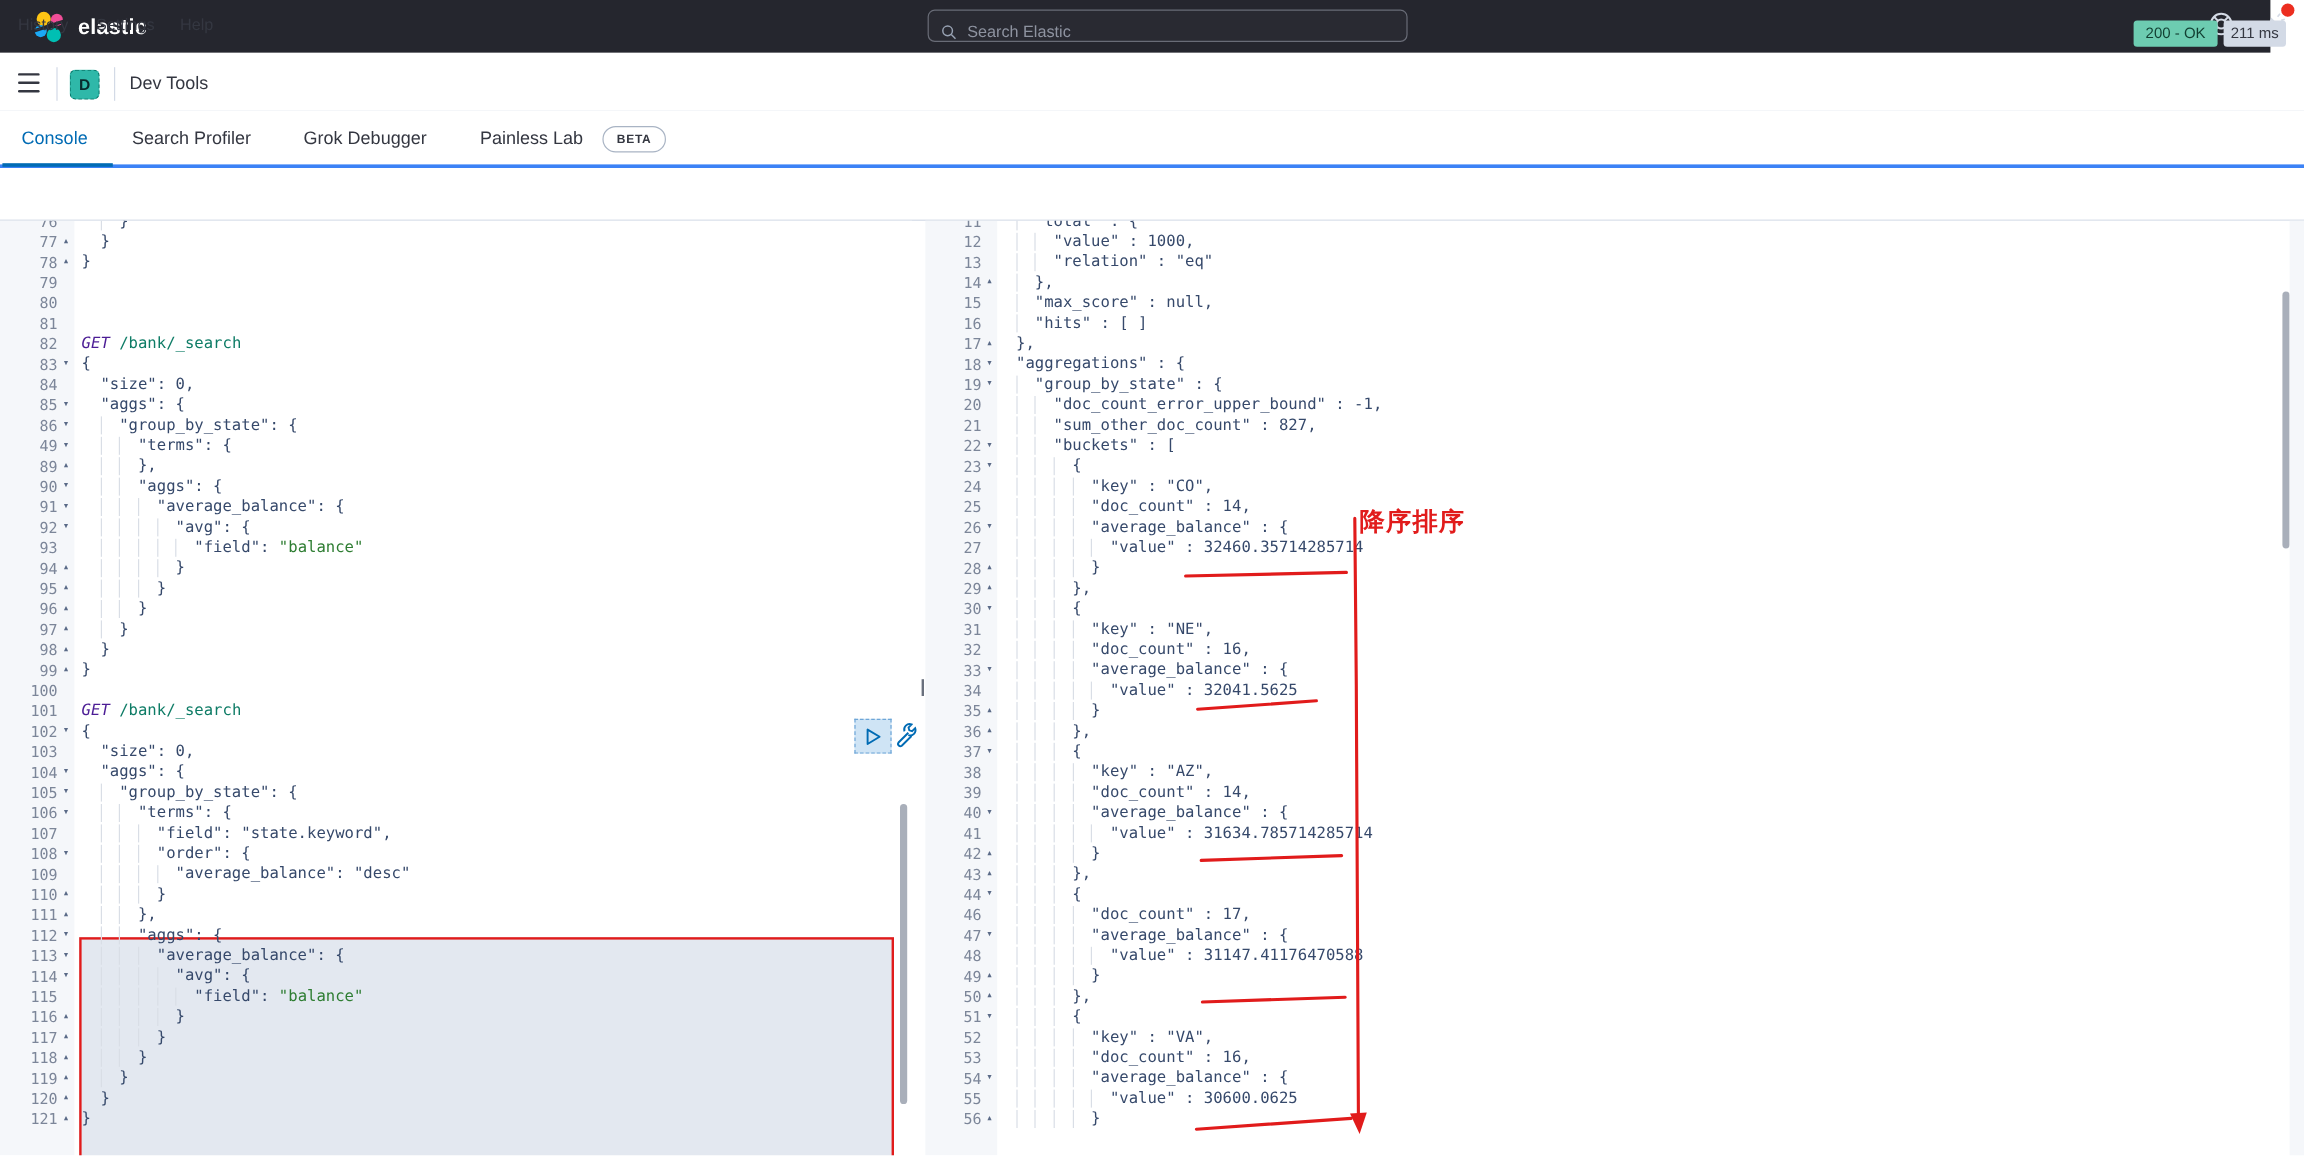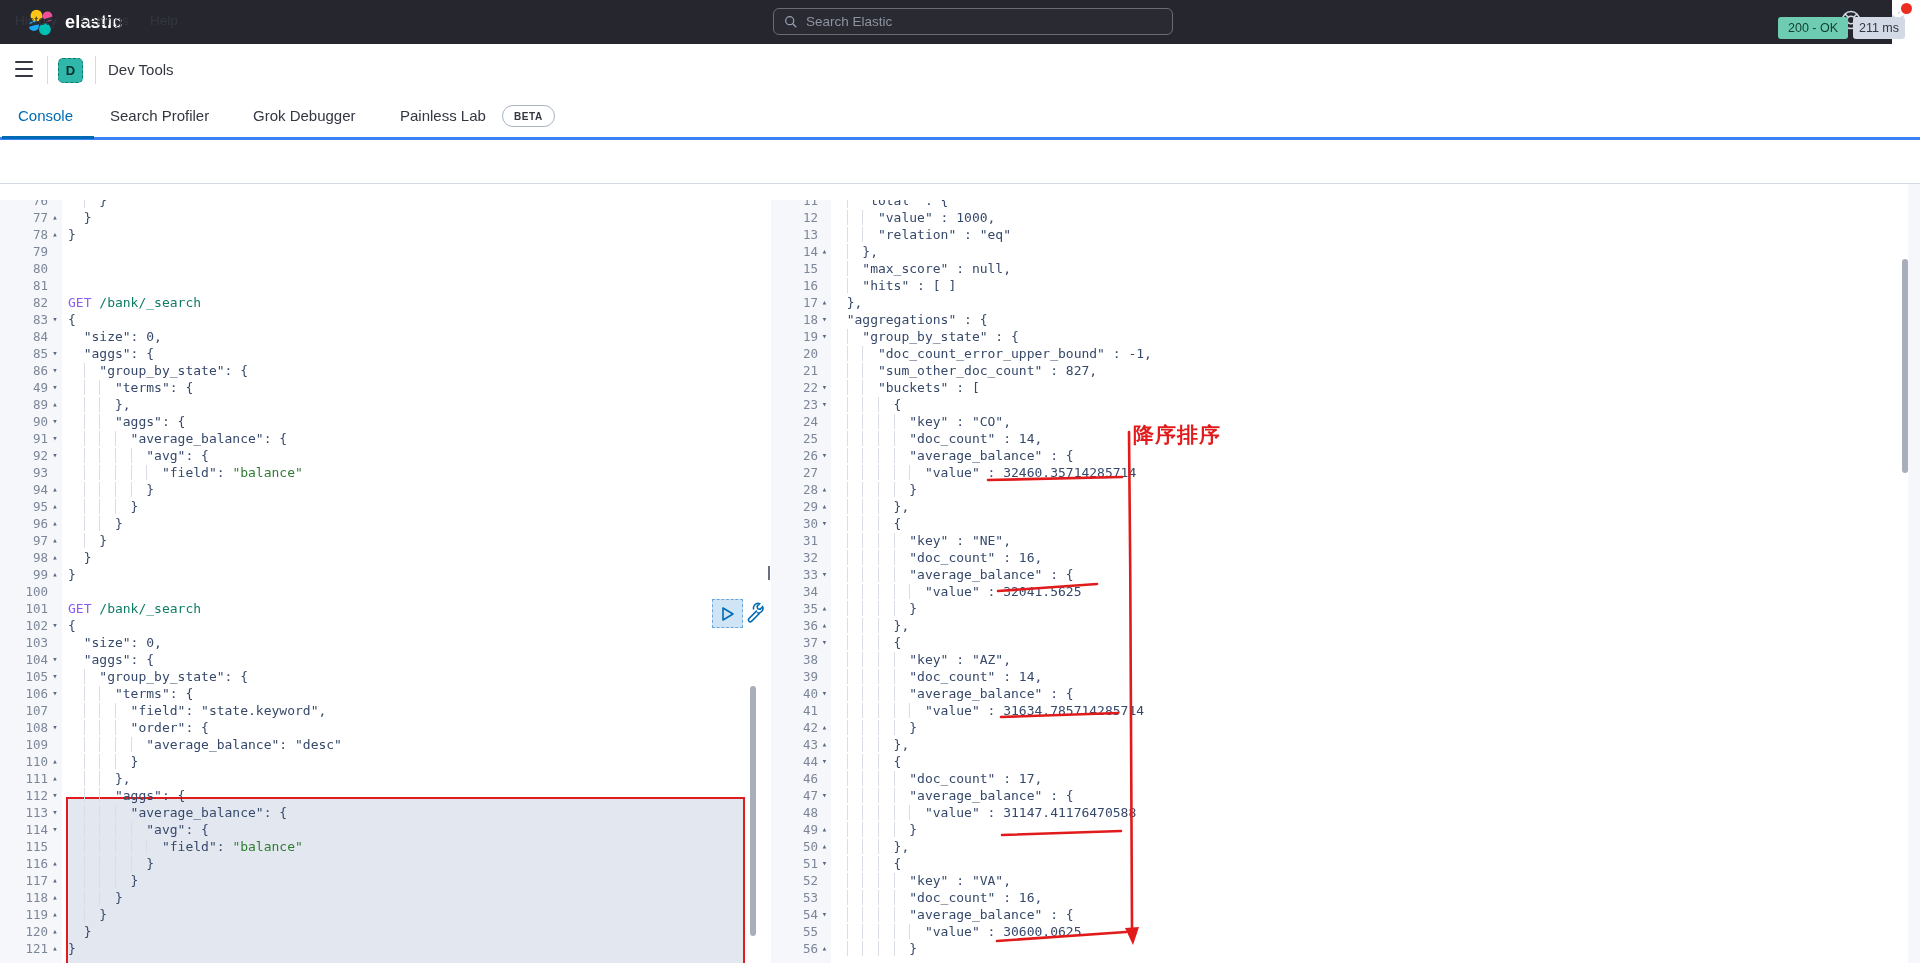--- a/index.html
+++ b/index.html
@@ -4,21 +4,21 @@
 <style>
   html,body{margin:0;padding:0;}
   body{font-family:"Liberation Sans",sans-serif;background:#fff;}
   #stage{position:relative;width:1920px;height:963px;overflow:hidden;background:#fff;}
 
   
   .topbar{position:absolute;left:0;top:0;width:1892px;height:44px;background:#25262e;display:flex;align-items:center;}
   .logo-wrap{position:absolute;left:28px;top:9px;display:flex;align-items:center;gap:10px;}
   .brand{color:#fff;font-size:18px;font-weight:600;letter-spacing:.2px;}
   .searchbox{position:absolute;left:773px;top:8px;width:400px;height:27px;border:1px solid #696c77;border-radius:6px;
-    display:flex;align-items:center;padding:0 10px;box-sizing:border-box;background:rgba(255,255,255,0.02);}
+    display:flex;align-items:flex-end;padding:0 10px;box-sizing:border-box;background:rgba(255,255,255,0.02);}
   .searchbox .ph{color:#8e93a0;font-size:13.5px;margin-left:8px;}
   .tb-icon{position:absolute;top:8px;width:24px;height:24px;}
 
   
   .navrow{position:absolute;left:0;top:44px;width:1920px;height:48px;background:#fff;border-bottom:1px solid #d3dae6;}
   .burger{position:absolute;left:15px;top:61px;width:18px;height:17px;cursor:pointer;}
   .burger i{display:block;height:2.4px;background:#343741;margin-bottom:4.5px;border-radius:1px;}
   .vsep{position:absolute;top:56px;width:1px;height:28px;background:#d3dae6;}
   .space-badge{position:absolute;left:58px;top:58px;width:25px;height:25px;background:#2fb8a9;border:1px dashed #0b7a6d;
     border-radius:5px;color:#082c2e;font-size:13px;font-weight:700;display:flex;align-items:center;justify-content:center;box-sizing:border-box;}
@@ -33,39 +33,39 @@
     font-size:10px;font-weight:700;letter-spacing:.6px;color:#343741;display:flex;align-items:center;}
 
   
   .menurow{position:absolute;left:0;top:140px;width:1920px;height:44px;border-bottom:1px solid #d3dae6;background:#fff;box-sizing:border-box;}
   .menu-item{position:absolute;top:13px;font-size:13.5px;color:#343741;cursor:pointer;}
   .badge{position:absolute;top:17px;height:22px;border-radius:3px;font-size:12.5px;display:flex;align-items:center;justify-content:center;font-weight:500;}
   .badge.ok{left:1778px;width:70px;background:#6dccb1;color:#123f32;}
   .badge.ms{left:1853px;width:52px;background:#d3dae6;color:#343741;}
 
   
-  .editor{position:absolute;top:184px;bottom:0;overflow:hidden;background:#fff;margin-top:16px;}
+  .editor{position:absolute;top:184px;bottom:0;overflow:hidden;background:#fff;}
   .ed-left{left:0;width:760px;}
   .ed-right{left:771px;width:1149px;}
   .gutter-bg{position:absolute;top:0;bottom:0;left:0;background:#f5f7fa;}
   .ed-left .gutter-bg{width:62px;}
   .ed-right .gutter-bg{width:60px;}
   .code-inner{position:absolute;left:0;right:0;top:-8px;}
   .crow{display:flex;height:17px;line-height:17px;font-family:"DejaVu Sans Mono",monospace;font-size:13px;white-space:pre;}
   .ln{color:#7c8699;text-align:right;font-size:12.5px;}
   .ed-left .ln{width:48px;}
   .ed-right .ln{width:47px;}
   .fold{color:#5a6a87;font-size:9px;text-align:center;line-height:17px;}
   .ed-left .fold{width:14px;}
   .ed-right .fold{width:13px;}
   .ctext{position:relative;flex:1;}
   .ed-left .ctext{padding-left:6px;}
   .ed-right .ctext{padding-left:0px;}
   .guide{position:absolute;top:1px;bottom:1px;width:1px;background:#d9dee6;}
-  .tk-p{color:#36496b;} .tk-m{color:#8b5cf6;} .tk-u{color:#0e7c66;} .tk-g{color:#2e7d32;}
+  .tk-p{color:#36496b;} .tk-m{color:#4c1d95;font-style:italic;} .tk-u{color:#0e7c66;} .tk-g{color:#2e7d32;}
 
   
   .sel-block{position:absolute;left:66px;top:597px;width:679px;height:344px;background:#e3e8f0;border:2px solid #e11b1b;box-sizing:border-box;}
 
   .play-btn{position:absolute;left:712px;top:599px;width:31px;height:29px;background:#cfe4f5;border:1px dashed #6ea6d8;
     display:flex;align-items:center;justify-content:center;cursor:pointer;box-sizing:border-box;}
   .wrench-btn{position:absolute;left:744px;top:601px;width:23px;height:24px;cursor:pointer;}
 
   
   .vthumb{position:absolute;width:6px;border-radius:3px;background:#a9afba;}

